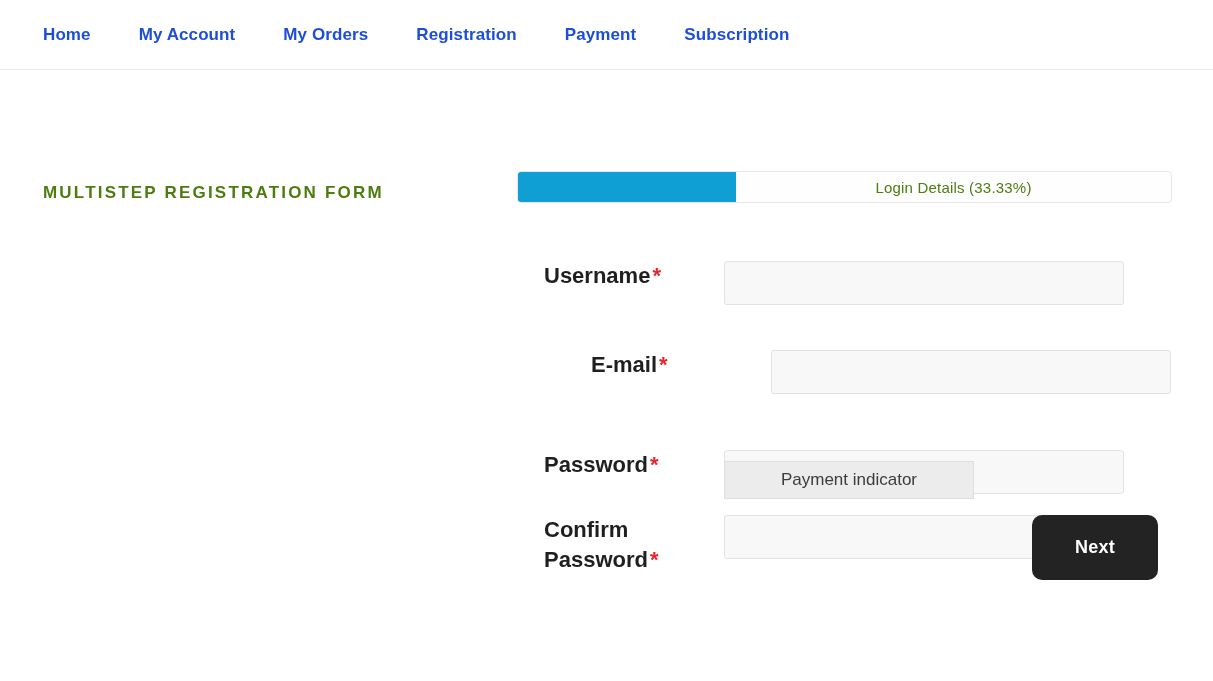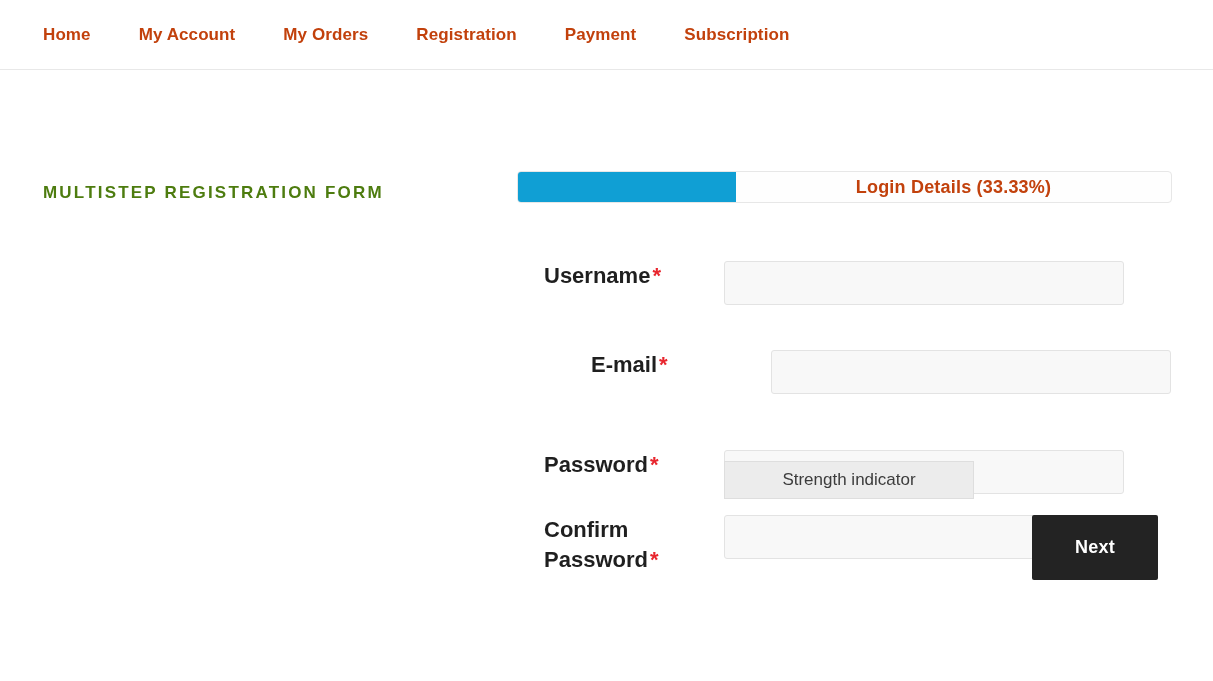--- a/index.html
+++ b/index.html
@@ -26,21 +26,21 @@
   }
   .main-nav {
     display: flex;
     align-items: center;
     height: 69px;
     padding-left: 43px;
   }
   .nav-item {
     font-size: 17px;
     font-weight: 700;
-    color: #c2410c;
+    color: #1d4ed8;
     text-decoration: none;
     letter-spacing: 0.1px;
     white-space: nowrap;
     cursor: pointer;
     line-height: 1;
     padding: 6px 0;
   }
   .nav-item + .nav-item { margin-left: 48px; }
 
   
@@ -84,23 +84,23 @@
   }
   .progress-label {
     position: absolute;
     left: 228px;
     right: 0;
     top: 0;
     bottom: 0;
     display: flex;
     align-items: center;
     justify-content: center;
-    font-size: 18px;
-    font-weight: 700;
-    color: #c2410c;
+    font-size: 15px;
+    font-weight: 400;
+    color: #4d7c0f;
     letter-spacing: 0.2px;
   }
 
   
   .form-area {
     position: absolute;
     left: 0;
     top: 160px;
     width: 100%;
   }
@@ -169,21 +169,21 @@
   
   .next-button {
     position: absolute;
     left: 1032px;
     top: 445px;
     width: 126px;
     height: 65px;
     background: #232323;
     color: #ffffff;
     border: none;
-    border-radius: 2px;
+    border-radius: 10px;
     font-family: "Liberation Sans", sans-serif;
     font-size: 18px;
     font-weight: 700;
     letter-spacing: 0.3px;
     cursor: pointer;
   }
 </style>
 </head>
 <body>
 
@@ -232,17 +232,17 @@
 
     <div class="form-row row-confirm">
       <label class="field-label">
         <span>Confirm Password</span><span class="req">*</span>
       </label>
       <input class="field-input" type="password" placeholder="" style="">
     </div>
 
   </div>
 
-  <div class="strength-indicator">Strength indicator</div>
+  <div class="strength-indicator">Payment indicator</div>
 
   <button class="next-button">Next</button>
 
 </main>
 
 </body></html>

